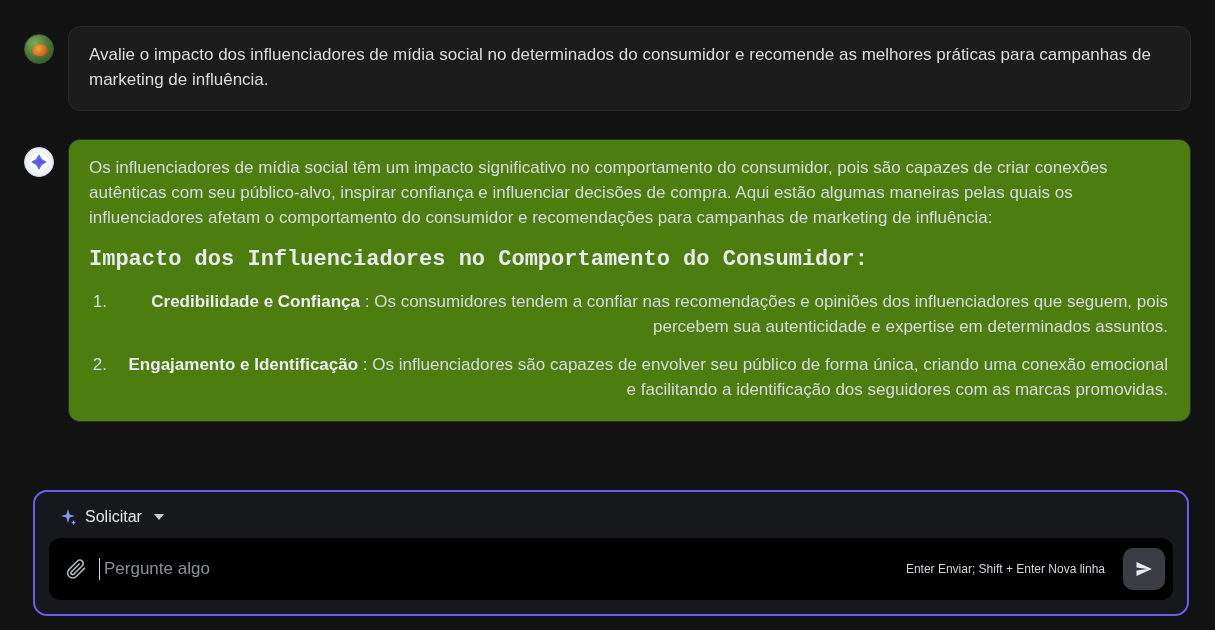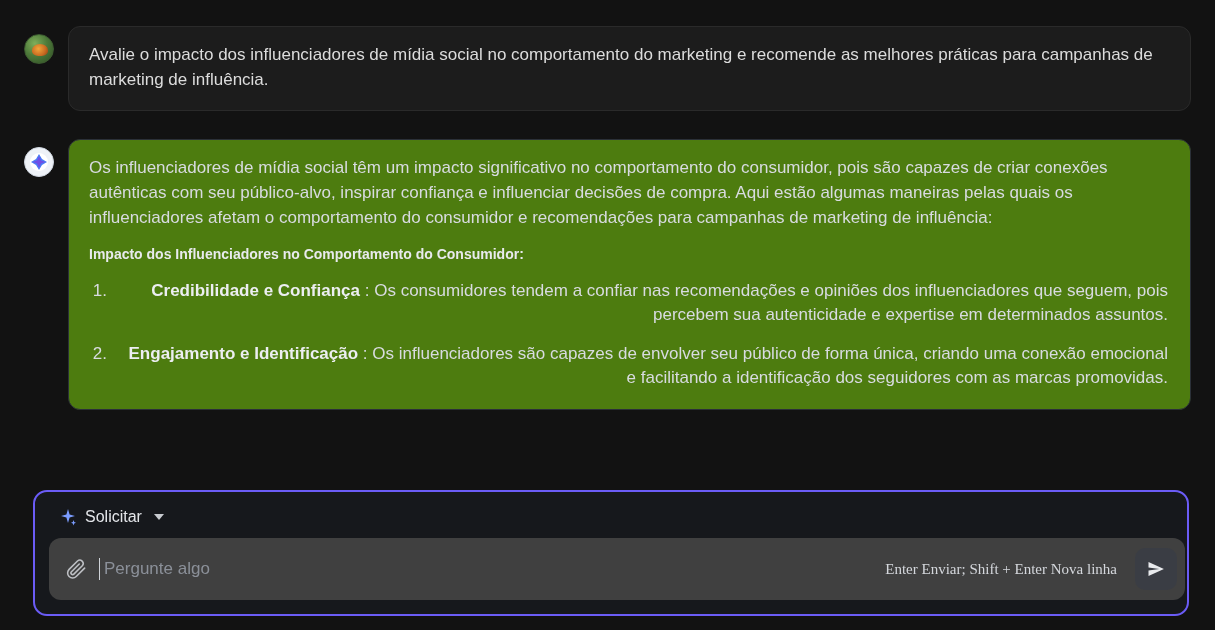--- a/index.html
+++ b/index.html
@@ -85,21 +85,22 @@
     border: 1px solid #2b3038;
     color: #d8dbe0;
   }
   .bubble p { margin: 0 0 14px 0; }
   .bubble p:last-child { margin-bottom: 0; }
 
   .section-heading {
     font-weight: bold;
     color: #e8eaed;
     margin: 0 0 16px 0;
-    font-size: 14px;
+    font-size: 22px;
+    font-family: Liberation Mono, monospace;
   }
 
   .num-list {
     margin: 0;
     padding: 0;
     list-style: none;
   }
   .num-item {
     display: flex;
     gap: 10px;
@@ -121,21 +122,21 @@
 
   
   .composer {
     position: absolute;
     left: 33px;
     right: 26px;
     bottom: 14px;
     background: #16181c;
     border: 2px solid #6b5cf6;
     border-radius: 14px;
-    padding: 12px 2px 14px 14px;
+    padding: 12px 14px 14px 14px;
   }
 
   .composer-toolbar {
     display: flex;
     align-items: center;
     gap: 8px;
     padding: 4px 2px 12px 10px;
   }
   .spark-icon { display: block; }
   .composer-mode-label {
@@ -147,40 +148,39 @@
     border-left: 5px solid transparent;
     border-right: 5px solid transparent;
     border-top: 6px solid #c8cbd0;
     margin-left: 4px;
   }
 
   .composer-input-row {
     display: flex;
     align-items: center;
     gap: 12px;
-    background: #404040;
+    background: #000000;
     border-radius: 12px;
     padding: 10px 8px 10px 16px;
     min-height: 58px;
   }
   .clip-icon { display: block; opacity: .85; }
   .input-placeholder {
     flex: 1;
     color: #8b9099;
     font-size: 17px;
     padding-left: 4px;
     border-left: 1px solid #cfd3d8;
     line-height: 22px;
   }
   .hint-text {
     color: #d4d7dc;
-    font-size: 15px;
+    font-size: 12px;
     white-space: nowrap;
     padding-right: 6px;
-    font-family: Liberation Serif, serif;
   }
   .send-button {
     width: 42px;
     height: 42px;
     border-radius: 10px;
     background: #3a3d44;
     display: flex;
     align-items: center;
     justify-content: center;
     border: none;
@@ -190,21 +190,21 @@
 </head>
 <body>
 
 <div id="app">
 
   <div class="conversation">
 
     <div class="msg-row">
       <div class="avatar avatar-user"></div>
       <div class="bubble bubble-user">
-        <p>Avalie o impacto dos influenciadores de mídia social no comportamento do marketing e recomende as melhores práticas para campanhas de marketing de influência.</p>
+        <p>Avalie o impacto dos influenciadores de mídia social no determinados do consumidor e recomende as melhores práticas para campanhas de marketing de influência.</p>
       </div>
     </div>
 
     <div class="msg-row">
       <div class="avatar avatar-assistant">
         <svg width="20" height="20" viewBox="0 0 20 20">
           <circle cx="10" cy="10" r="9" fill="#ffffff"></circle>
           <path d="M10 2 L13 7 L18 10 L13 13 L10 18 L7 13 L2 10 L7 7 Z" fill="#4c7cf5"></path>
           <path d="M10 4 L12 8.5 L16.5 10 L12 11.5 L10 16 L8 11.5 L3.5 10 L8 8.5 Z" fill="#7a3fe0" opacity="0.75"></path>
         </svg>

